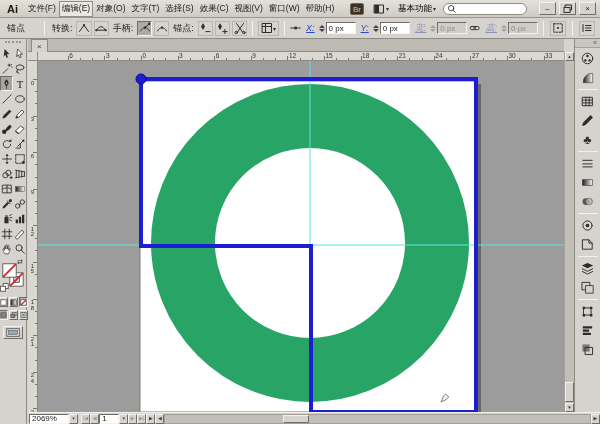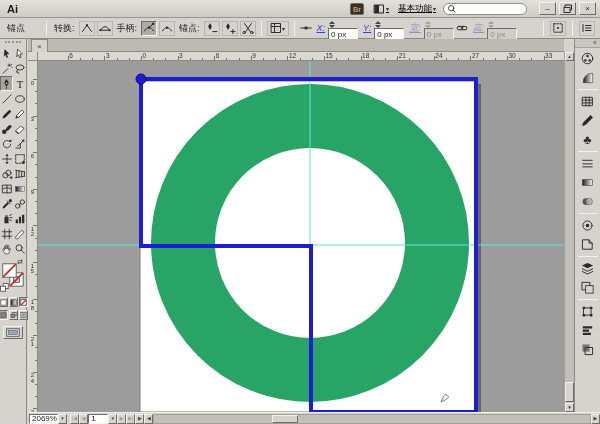--- a/index.html
+++ b/index.html
@@ -13,39 +13,39 @@
   .f{fill:#2b2b2b;stroke:none;}
 
   
   .menubar{position:absolute;left:0;top:0;width:600px;height:18px;display:flex;align-items:center;
            background:linear-gradient(#e4e1db,#cecbc4);border-bottom:1px solid #9a9790;padding:0 4px;}
   .logo{font-weight:bold;font-size:11px;color:#23180c;margin:0 7px 0 3px;}
   .menus{display:flex;align-items:center;}
   .menu-item{padding:2px 3px;font-size:8.5px;white-space:nowrap;}
   .menu-item.active{border:1px solid #8f8d86;background:#eae7e1;padding:1px 2px;}
   .mb-right{margin-left:auto;display:flex;align-items:center;gap:5px;}
-  .mb-btn{height:14px;background:transparent;border:1px solid transparent;display:flex;align-items:center;gap:1px;padding:0 1px;font-size:8.5px;text-decoration:underline;}
+  .mb-btn{height:14px;background:transparent;border:1px solid transparent;display:flex;align-items:center;gap:1px;padding:0 1px;font-size:8.5px;}
   .caret{font-size:6px;color:#333;}
   .searchbox{width:84px;height:12px;background:#fff;border:1px solid #8f8d86;border-radius:6px;
              display:flex;align-items:center;padding:0 3px;gap:2px;}
   .win-btns{display:flex;margin-left:4px;}
   .win-btn{width:17px;height:13px;font-size:8px;line-height:10px;text-align:center;background:#d6d3ce;
            border:1px solid;border-color:#f4f2ee #6f6d68 #6f6d68 #f4f2ee;margin-left:3px;padding:0;color:#222;}
 
   
   .controlbar{position:absolute;left:0;top:18px;width:600px;height:21px;background:#d6d3ce;
               border-bottom:1px solid #8c8a85;display:flex;align-items:center;padding:0 5px;gap:2px;}
   .cb-label{font-size:9px;margin:0 2px;white-space:nowrap;}
   .vsep{width:1px;height:15px;background:#98958e;border-right:1px solid #f2f0eb;margin:0 3px;flex:0 0 auto;}
   .cb-btn{width:16px;height:15px;display:flex;align-items:center;justify-content:center;
           background:#d6d3ce;border:1px solid #b9b6af;padding:0;}
   .cb-btn.pressed{background:#aeaba4;border-color:#6f6d68 #f4f2ee #f4f2ee #6f6d68;}
   .cb-xy{color:#2b49c7;text-decoration:underline;font-style:italic;font-size:9px;margin-left:3px;}
   .cb-xy.dim{color:#8a93bb;}
-  .field{display:flex;height:14px;margin-left:1px;flex-direction:column;}
+  .field{display:flex;align-items:center;height:14px;margin-left:1px;}
   .spin{display:flex;flex-direction:column;justify-content:center;width:8px;gap:1px;align-items:center;}
   .spin i{display:block;width:0;height:0;border-left:3px solid transparent;border-right:3px solid transparent;}
   .spin .up{border-bottom:3px solid #444;}
   .spin .dn{border-top:3px solid #444;}
   .val{width:30px;height:12px;background:#fff;border:1px solid;border-color:#6f6d68 #f4f2ee #f4f2ee #6f6d68;
        font-size:8px;line-height:11px;padding-left:2px;}
   .field.disabled .val{background:#d0cdc6;color:#8f8d86;}
   .field.disabled .spin i{opacity:.35;}
   .cb-right{margin-left:auto;display:flex;align-items:center;gap:3px;}
 
@@ -405,20 +405,31 @@
   <symbol id="screen-shape" viewBox="0 0 14 9">
       <rect x=".8" y=".8" width="12.4" height="7.4" fill="#fff" stroke="#444" stroke-width=".9"></rect>
       <rect x="2.4" y="2.2" width="9.2" height="4.4" fill="#9aa8b5" stroke="#444" stroke-width=".5"></rect>
     </symbol>
 </svg>
 
 <div id="app">
 
   <div class="menubar">
     <span class="logo">Ai</span>
+    <span class="menus" id="menus">
+        <span class="menu-item">文件(F)</span>
+        <span class="menu-item active">编辑(E)</span>
+        <span class="menu-item">对象(O)</span>
+        <span class="menu-item">文字(T)</span>
+        <span class="menu-item">选择(S)</span>
+        <span class="menu-item">效果(C)</span>
+        <span class="menu-item">视图(V)</span>
+        <span class="menu-item">窗口(W)</span>
+        <span class="menu-item">帮助(H)</span>
+      </span>
     <span class="mb-right">
       <button class="mb-btn">
           <svg width="14" height="12">
             <use href="#br-shape"></use>
           </svg>
         </button>
       <button class="mb-btn">
           <svg width="12" height="12">
             <use href="#arrange-shape"></use>
           </svg>
@@ -872,21 +883,21 @@
       </svg>
   </div>
 
   <div class="vscroll">
     <button class="vs-btn" style="top:0">▲</button>
     <div class="vs-thumb" style="top:330px;height:20px"></div>
     <button class="vs-btn" style="bottom:0">▼</button>
   </div>
 
   <div class="statusbar">
-    <span class="sb-field" style="width:29px">2069%</span>
+    <span class="sb-field" style="width:40px">2069%</span>
     <button class="sb-btn">▾</button>
     <span style="width:3px"></span>
     <button class="sb-btn dim">|◀</button>
     <button class="sb-btn dim">◀</button>
     <span class="sb-field" style="width:20px">1</span>
     <button class="sb-btn">▾</button>
     <button class="sb-btn dim">▶</button>
     <button class="sb-btn dim">▶|</button>
     <button class="sb-btn">▶</button>
     <div class="hscroll">

